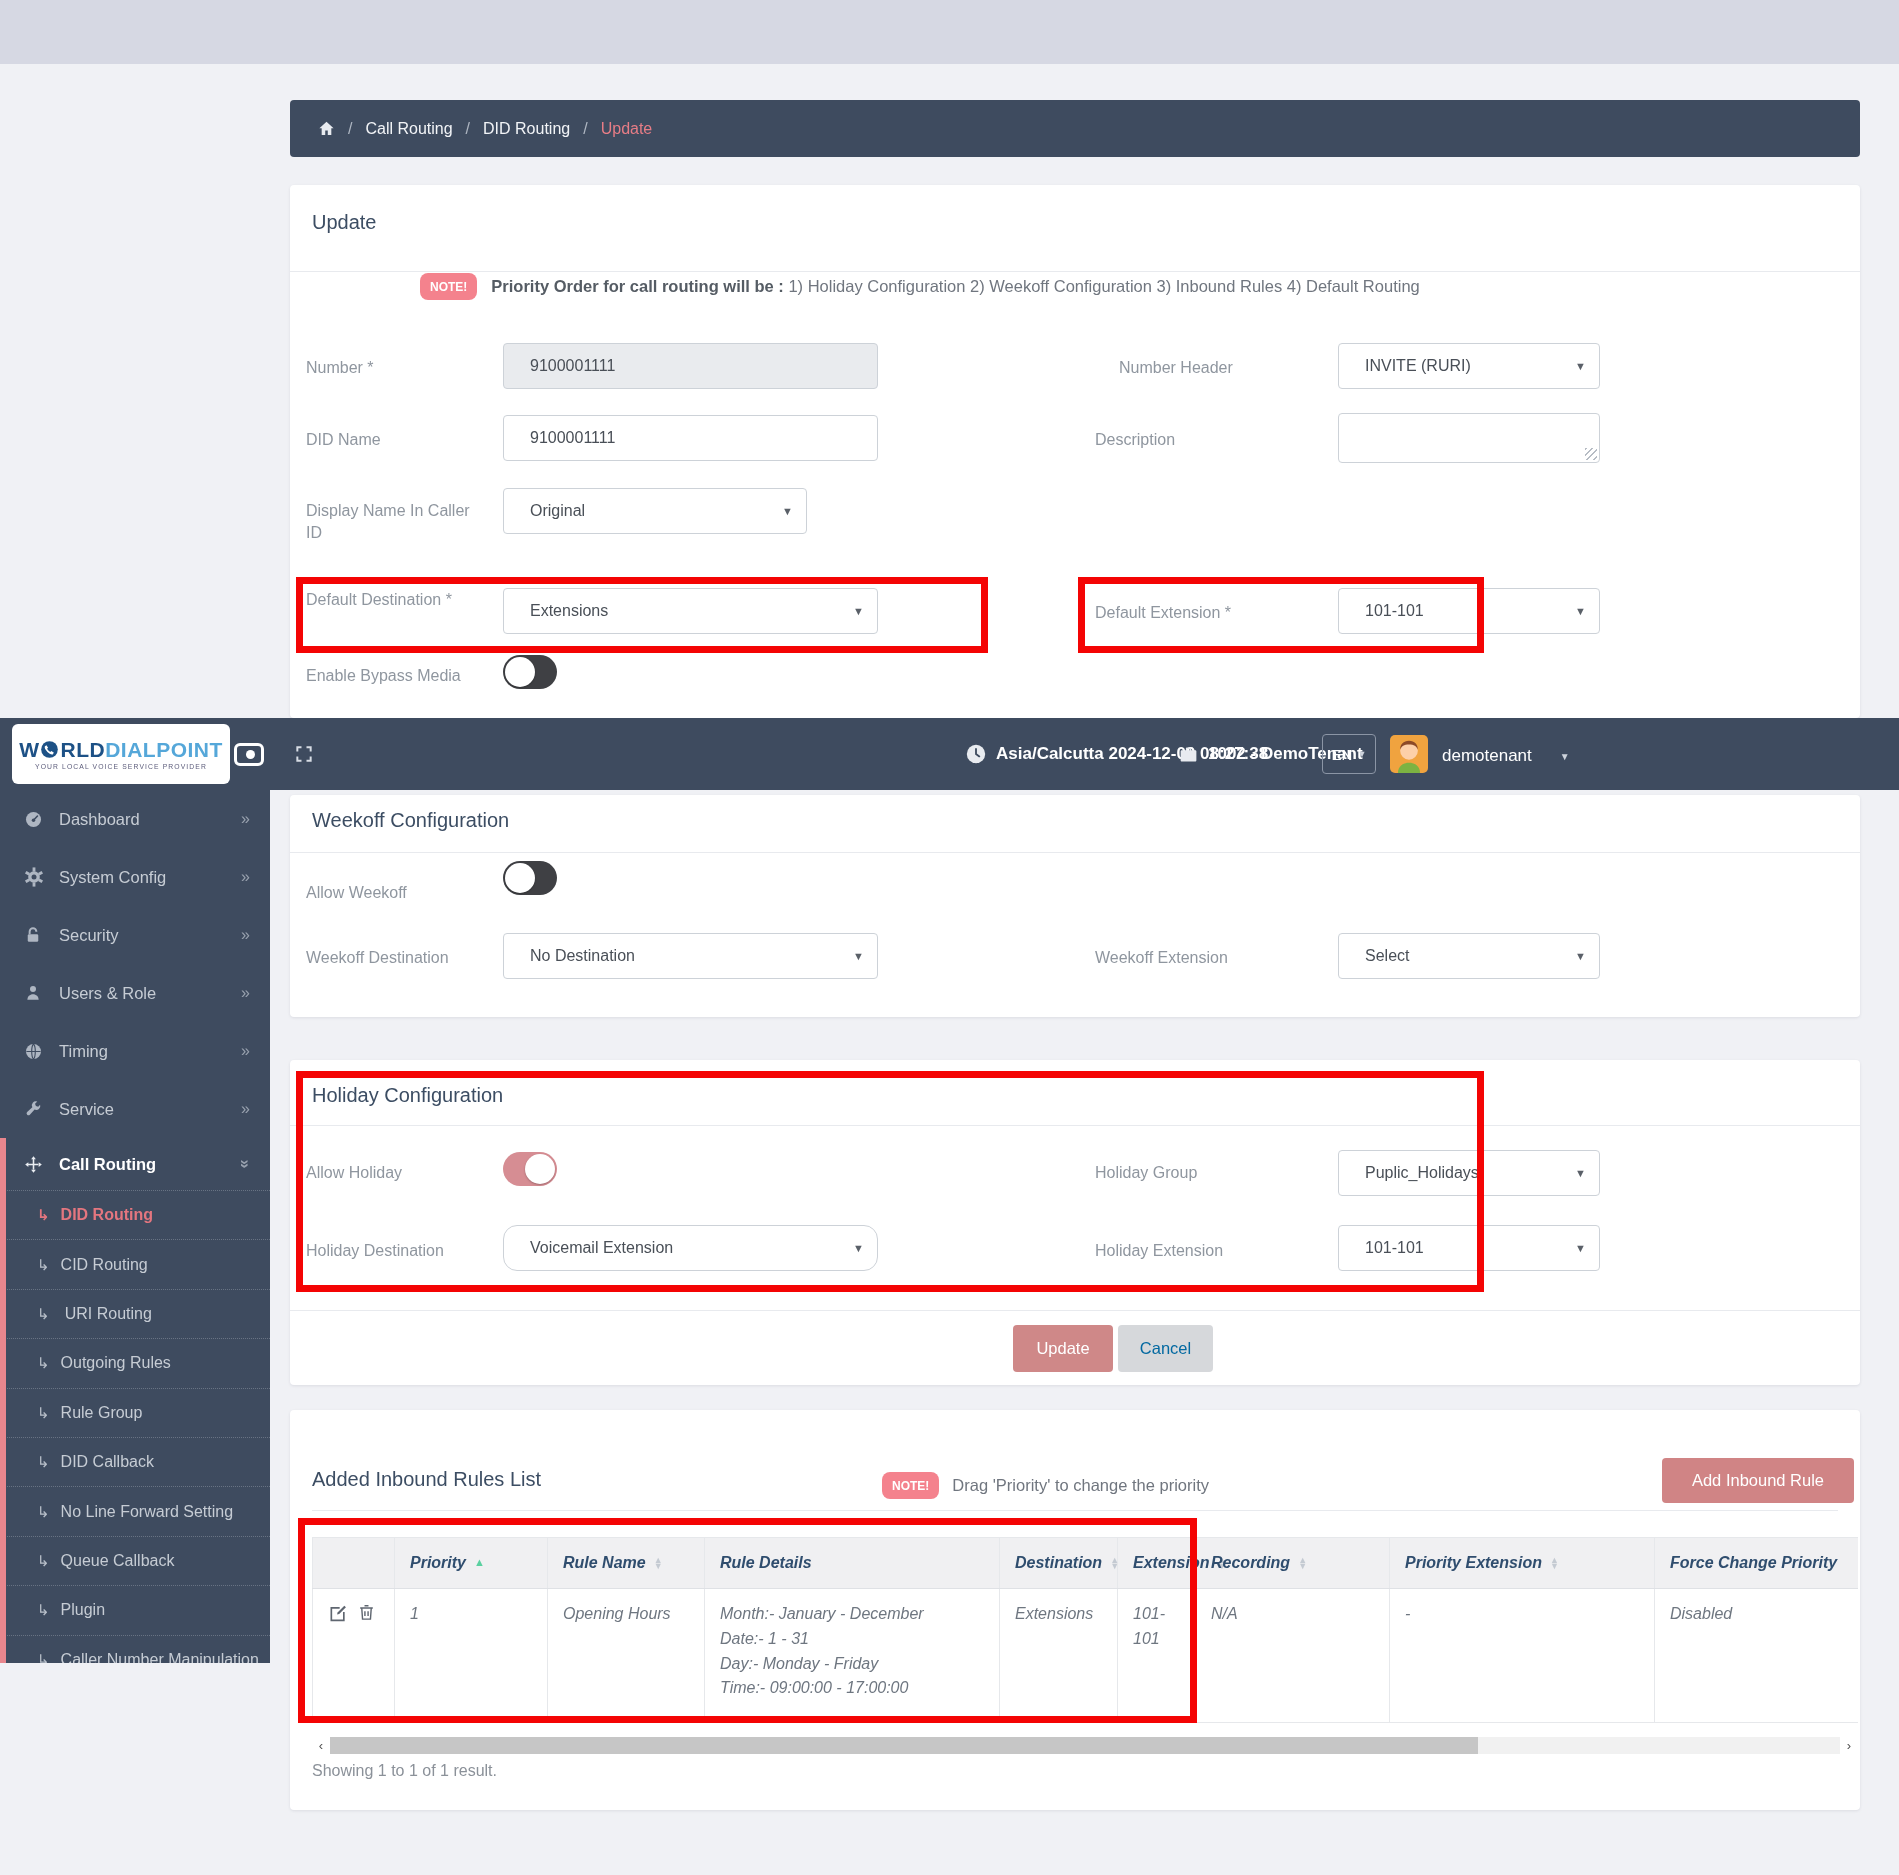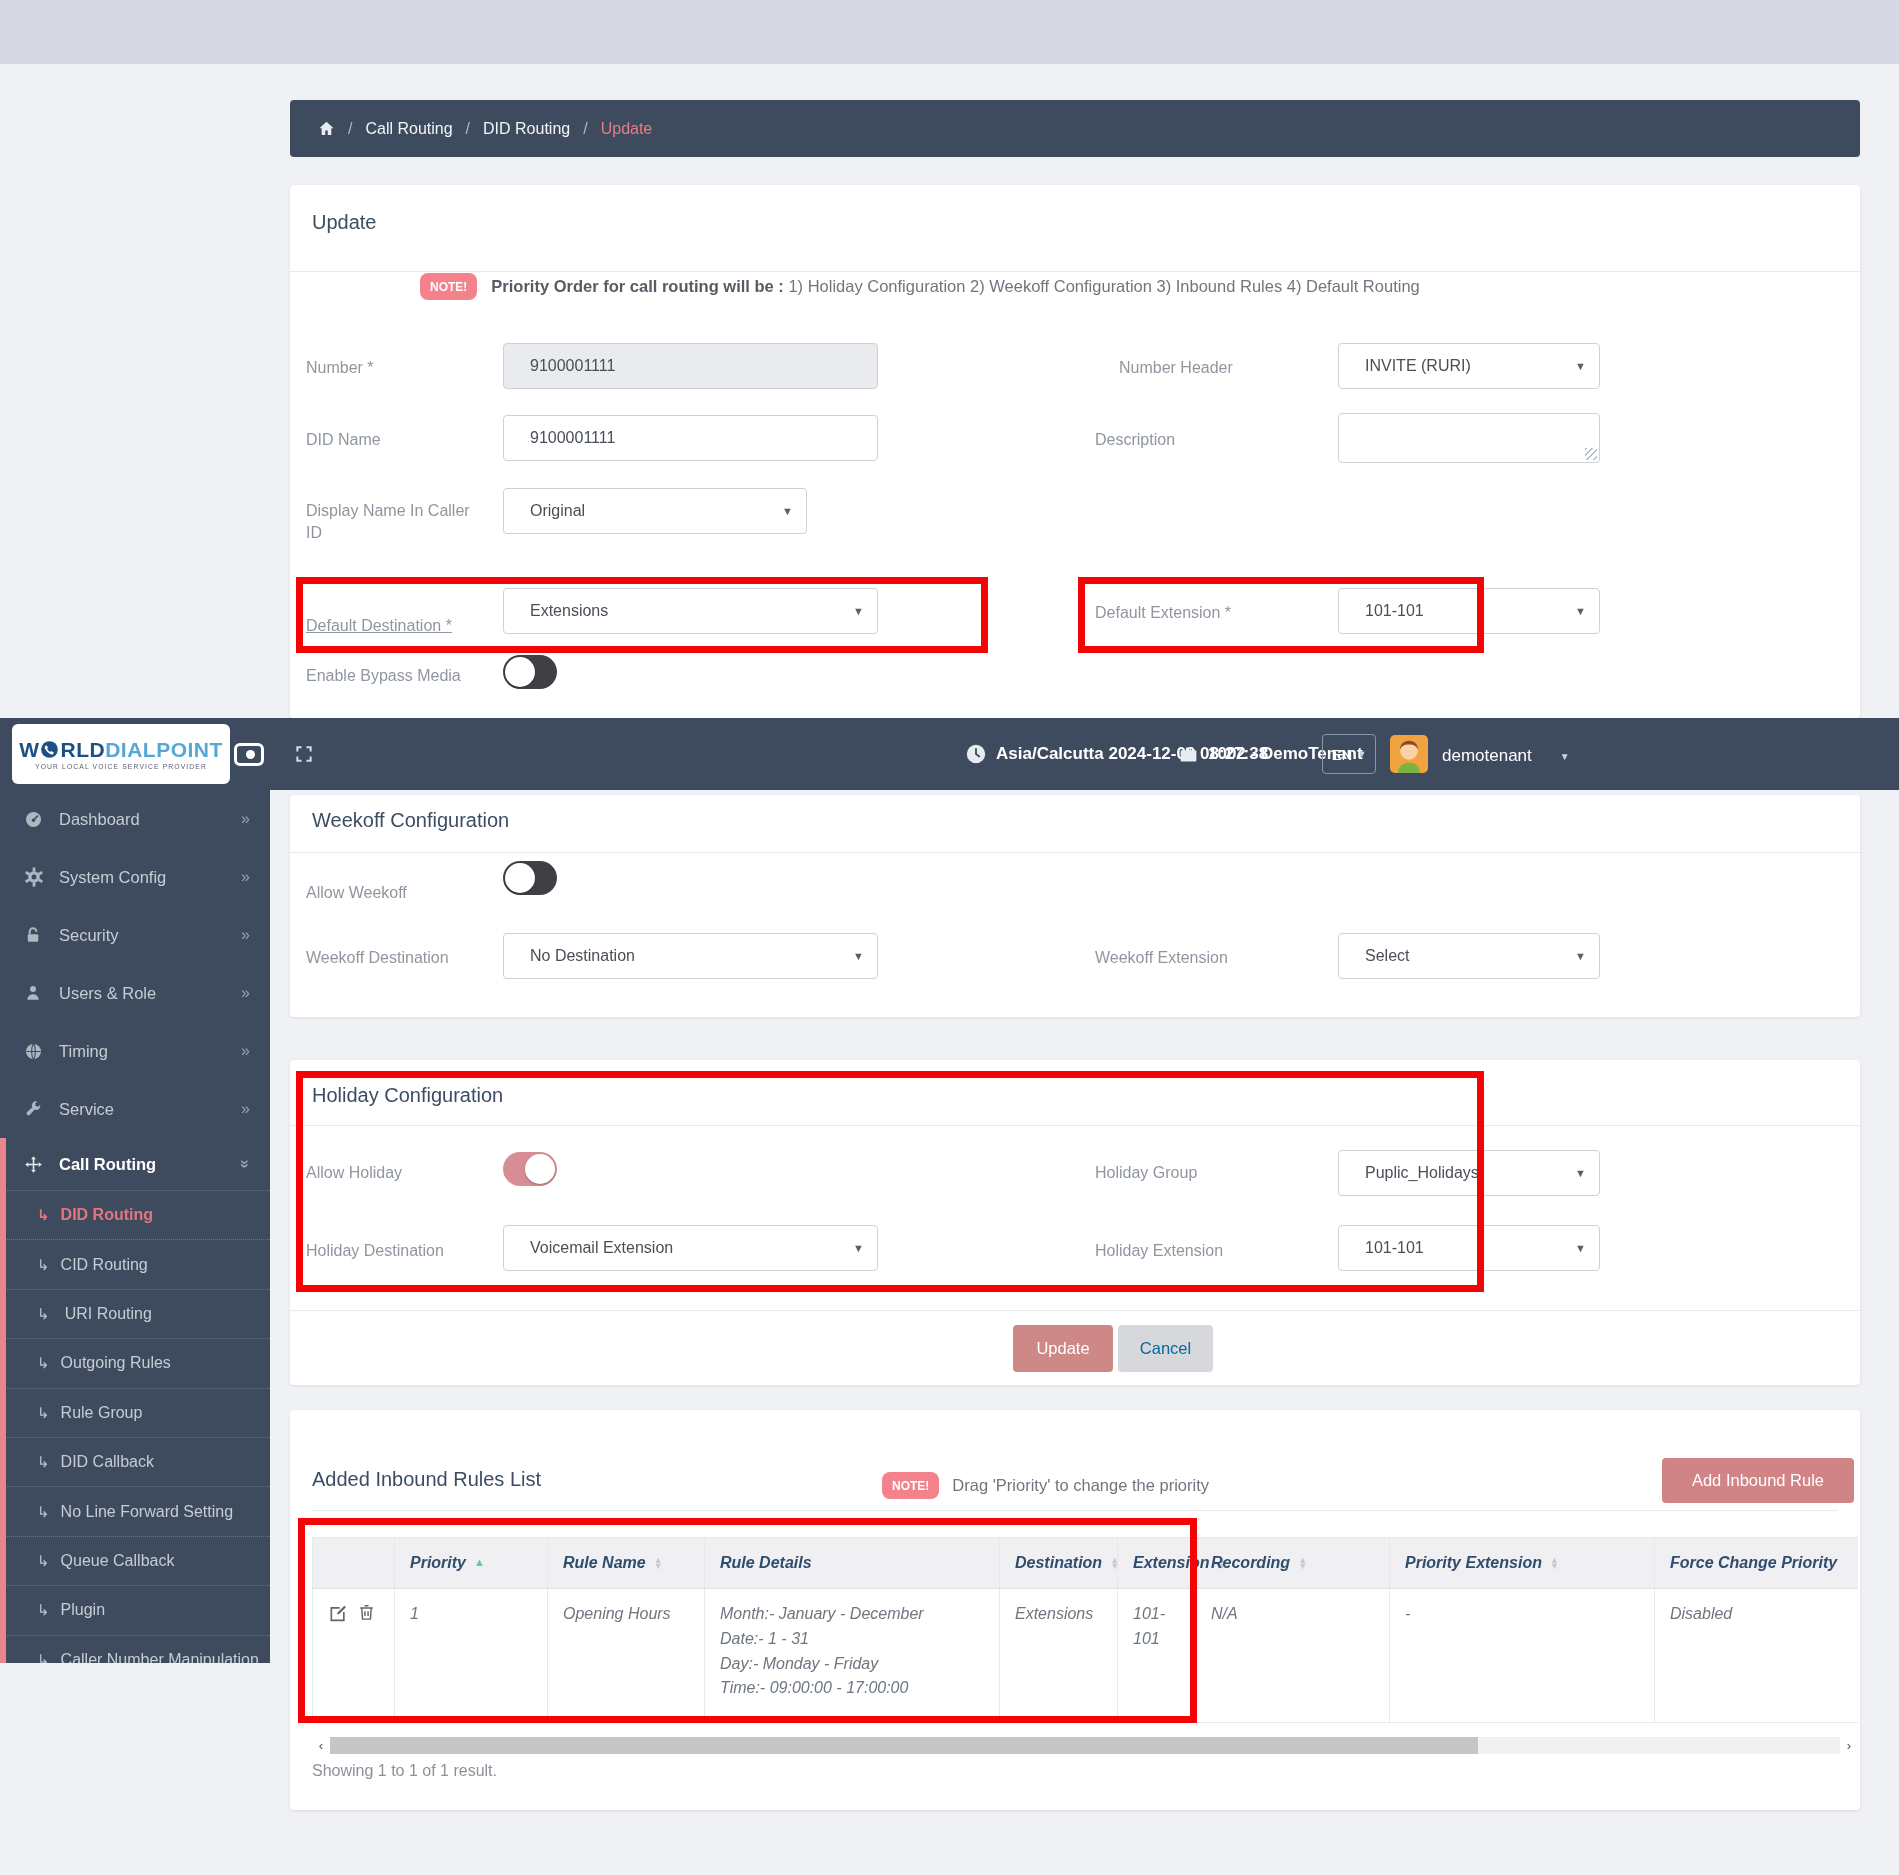--- a/index.html
+++ b/index.html
@@ -187,21 +187,21 @@
   <div class="f-textarea" style="left:1048px; top:228px; width:262px;">
     <span class="resize-corner"></span>
   </div>
 
   <div class="f-label" style="left:16px; top:315px; width:165px;">Display Name In Caller ID</div>
   <div class="f-ctrl" style="left:213px; top:303px; width:304px;">
     <span>Original</span>
     <span class="caret">▼</span>
   </div>
 
-  <div class="f-label" style="left:16px; top:430px;text-decoration:underline;">Default Destination *</div>
+  <div class="f-label" style="left:16px; top:404px;">Default Destination *</div>
   <div class="f-ctrl" style="left:213px; top:403px; width:375px;">
     <span>Extensions</span>
     <span class="caret">▼</span>
   </div>
   <div class="f-label" style="left:805px; top:417px;">Default Extension *</div>
   <div class="f-ctrl" style="left:1048px; top:403px; width:262px;">
     <span>101-101</span>
     <span class="caret">▼</span>
   </div>
 
@@ -420,21 +420,21 @@
   <div class="f-label" style="left:16px; top:102px;">Allow Holiday</div>
   <div class="toggle on" style="left:213px; top:92px;">
       <span class="knob"></span>
     </div>
   <div class="f-label" style="left:805px; top:102px;">Holiday Group</div>
   <div class="f-ctrl" style="left:1048px; top:90px; width:262px;">
     <span>Puplic_Holidays</span>
     <span class="caret">▼</span>
   </div>
   <div class="f-label" style="left:16px; top:180px;">Holiday Destination</div>
-  <div class="f-ctrl" style="left:213px; top:165px; width:375px;">
+  <div class="f-ctrl" style="left:213px; top:165px; width:375px;border-radius:14px;">
     <span>Voicemail Extension</span>
     <span class="caret">▼</span>
   </div>
   <div class="f-label" style="left:805px; top:180px;">Holiday Extension</div>
   <div class="f-ctrl" style="left:1048px; top:165px; width:262px;">
     <span>101-101</span>
     <span class="caret">▼</span>
   </div>
   <div class="hdiv" style="top:250px;"></div>
   <div class="btn btn-update">Update</div>

